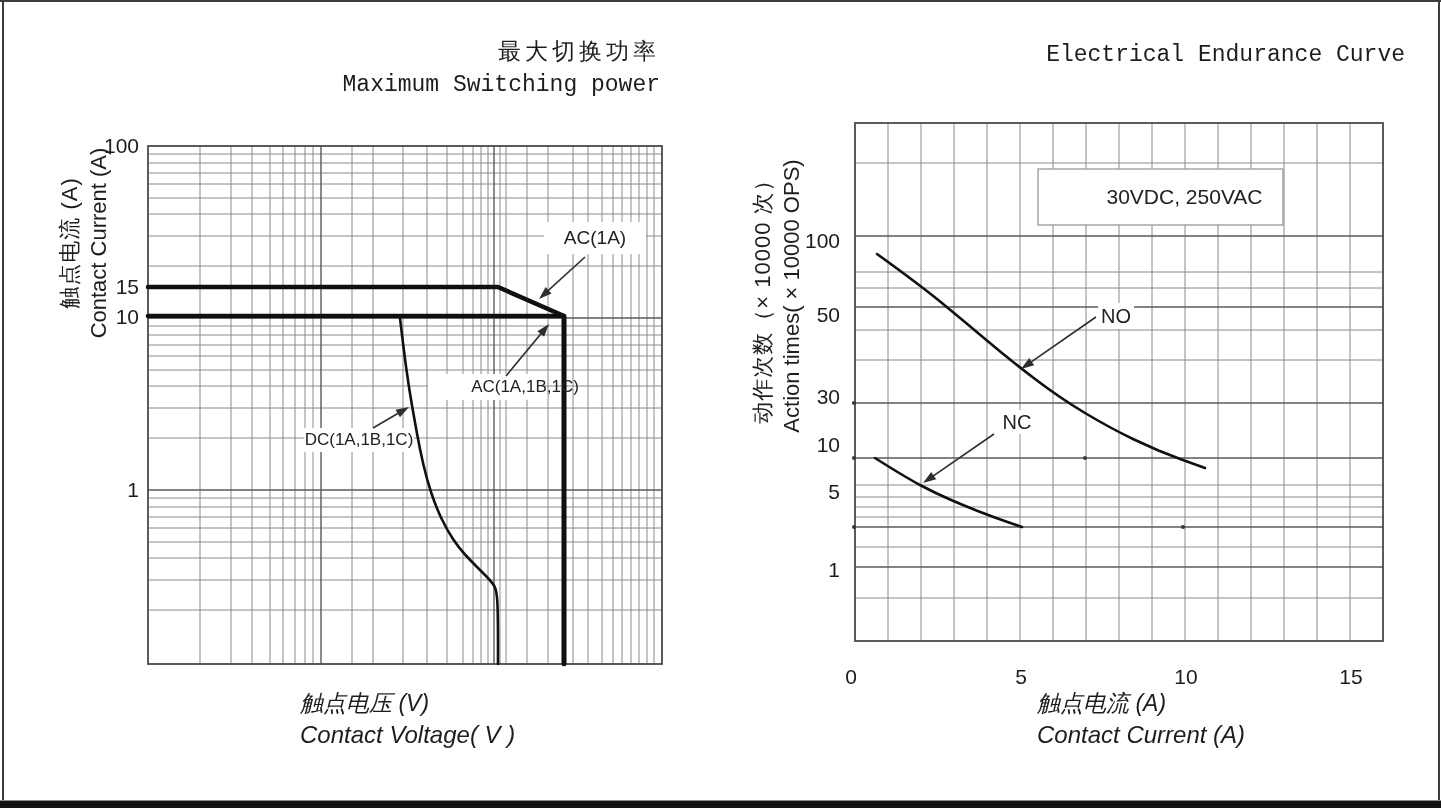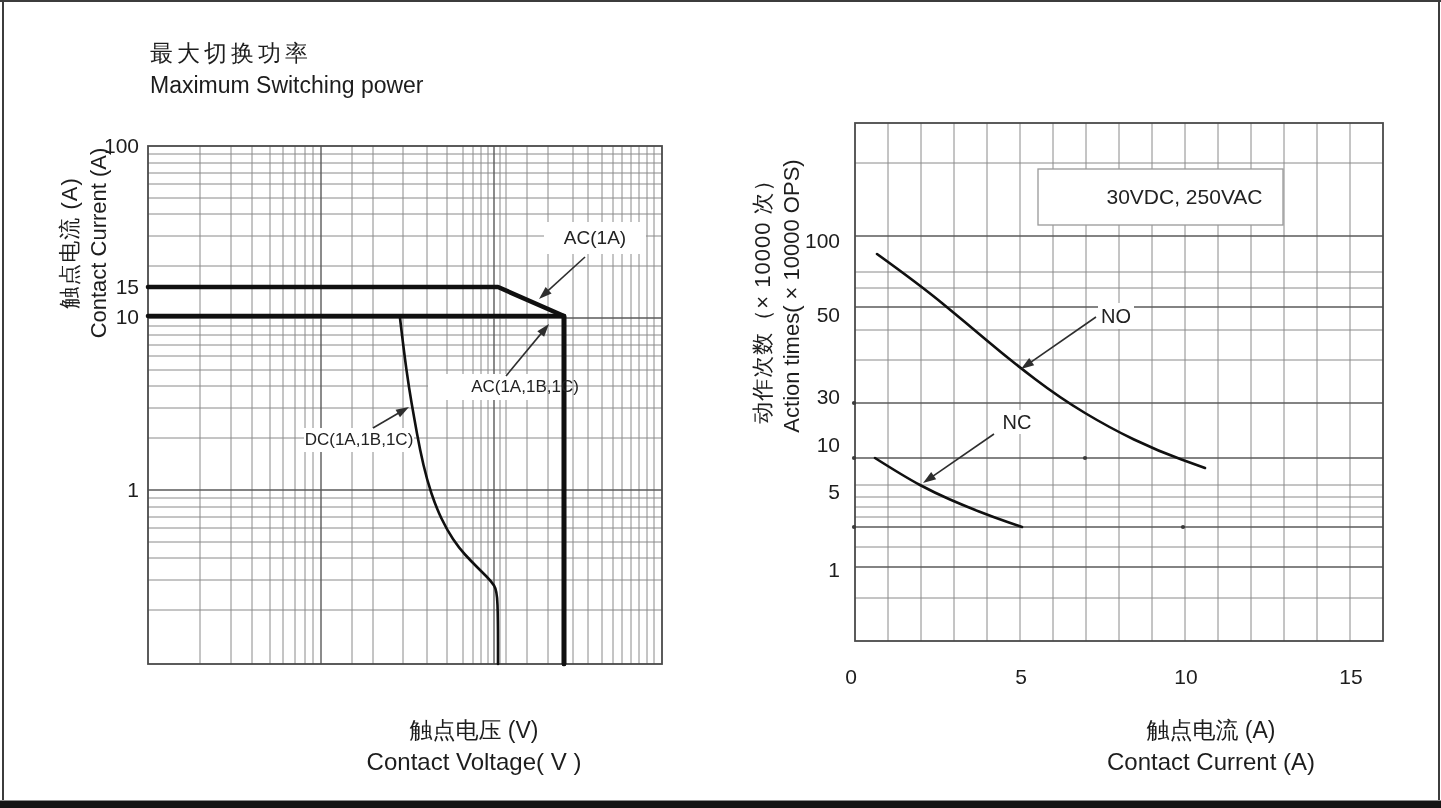--- a/index.html
+++ b/index.html
@@ -4,31 +4,31 @@
 <style>
   html,body{margin:0;padding:0;background:#fff;}
   .page{position:relative;width:1441px;height:808px;background:#ffffff;overflow:hidden;
         font-family:"Liberation Sans","DejaVu Sans",sans-serif;color:#1d1d1d;}
   #canvas{position:absolute;left:0;top:0;}
   #labels-layer{position:absolute;left:0;top:0;width:1441px;height:808px;pointer-events:none;}
   .b-top{position:absolute;left:0;top:0;width:100%;height:2px;background:#3c3c3c;}
   .b-left{position:absolute;left:2px;top:0;width:2px;height:100%;background:#3c3c3c;}
   .b-right{position:absolute;right:1px;top:0;width:2px;height:100%;background:#3c3c3c;}
   .b-bottom{position:absolute;left:0;top:800px;width:100%;height:8px;background:#141414;border-top:1px solid #8d8d8d;}
-  .title{position:absolute;top:38px;text-align:left;}
+  .title{position:absolute;top:38px;text-align:right;font-family:Liberation Mono, monospace;}
   .t1{left:150px;width:510px;}
   .t2{left:900px;width:505px;}
   .tzh{font-size:23px;line-height:30px;letter-spacing:4px;}
   .ten{font-size:23px;line-height:34px;}
   .ylab{position:absolute;transform:translate(-50%,-50%) rotate(-90deg);white-space:nowrap;text-align:center;}
   .yl1{left:84px;top:243px;}
   .yl2{left:777px;top:296px;}
   .ylab .zh{font-size:22px;line-height:29px;letter-spacing:1px;}
   .ylab .en{font-size:22px;line-height:29px;}
-  .xlab{position:absolute;top:715px;text-align:center;}
+  .xlab{position:absolute;top:688px;text-align:left;font-style:italic;}
   .xl1{left:300px;width:348px;}
   .xl2{left:1037px;width:348px;}
   .xlab .zh{font-size:23px;line-height:31px;}
   .xlab .en{font-size:24px;line-height:31px;}
   .ann{position:absolute;display:flex;align-items:center;justify-content:center;white-space:nowrap;color:#222;}
   .tick{position:absolute;transform:translateY(-50%);font-size:21px;text-align:right;color:#1d1d1d;}
   .xtick{position:absolute;transform:translate(-50%,-50%);font-size:21px;color:#1d1d1d;}
 </style>
 </head>
 <body>
@@ -175,20 +175,21 @@
       <div class="xtick" style="left: 1021px; top: 677px;">5</div>
       <div class="xtick" style="left: 1186px; top: 677px;">10</div>
       <div class="xtick" style="left: 1351px; top: 677px;">15</div>
     </div>
 
   <div class="title t1">
     <div class="tzh">最大切换功率</div>
     <div class="ten">Maximum Switching power</div>
   </div>
   <div class="title t2">
+    <div class="ten">Electrical Endurance Curve</div>
   </div>
 
   <div class="ylab yl1">
     <div class="zh">触点电流 (A)</div>
     <div class="en">Contact Current (A)</div>
   </div>
   <div class="ylab yl2">
     <div class="zh">动作次数（× 10000 次）</div>
     <div class="en">Action times( × 10000 OPS)</div>
   </div>

